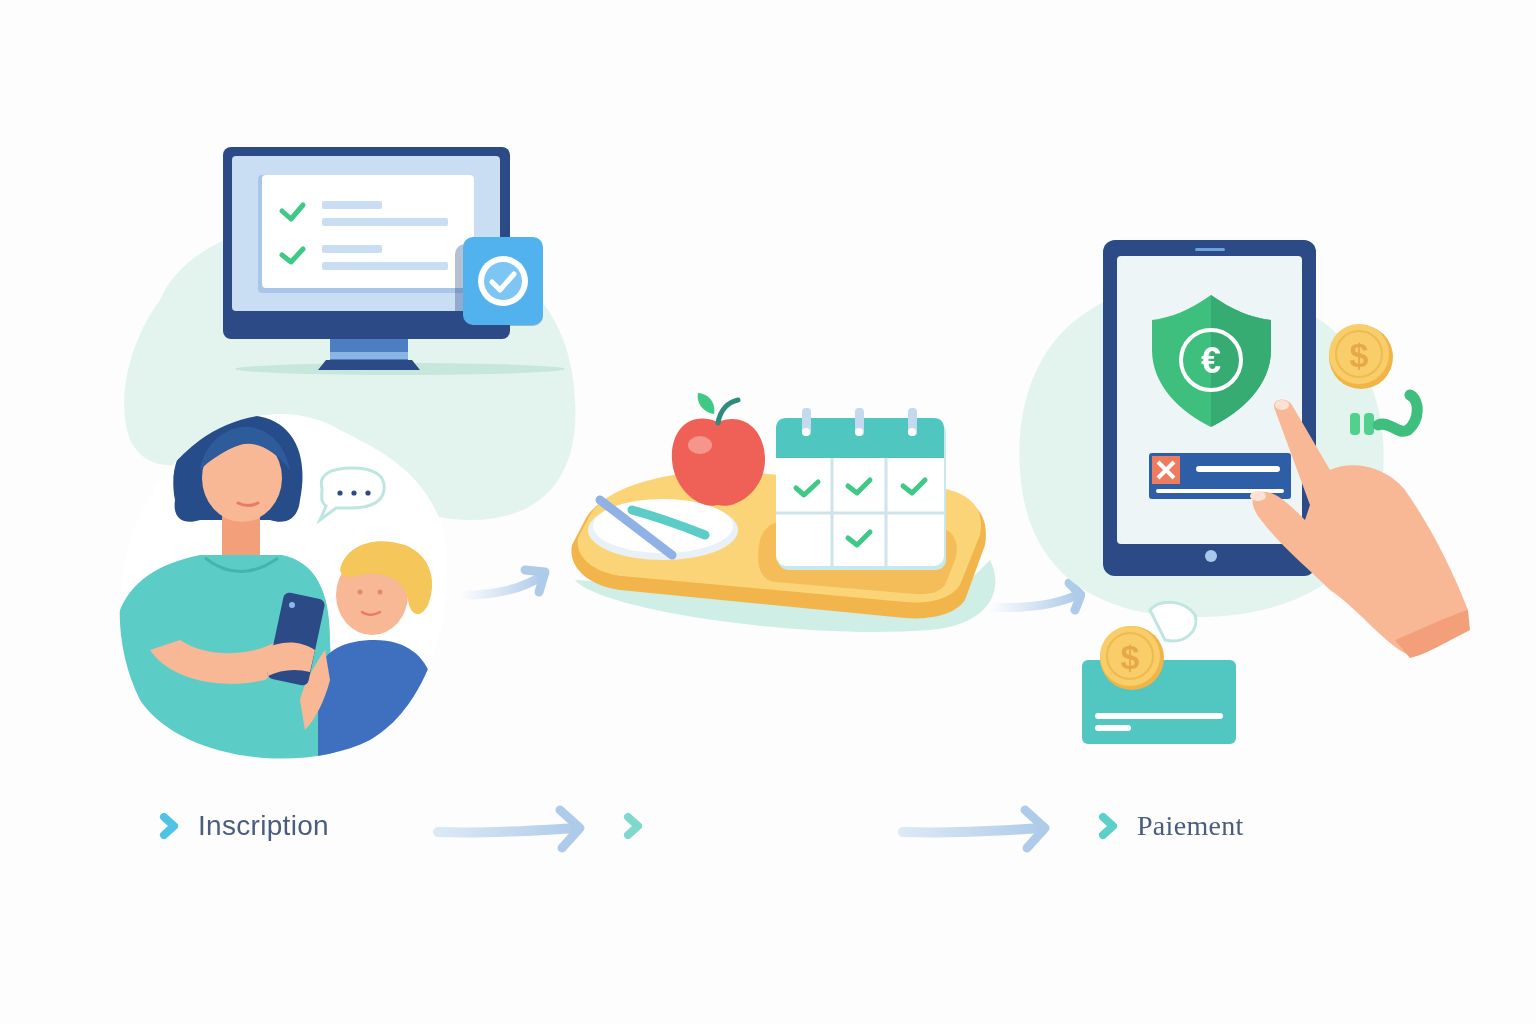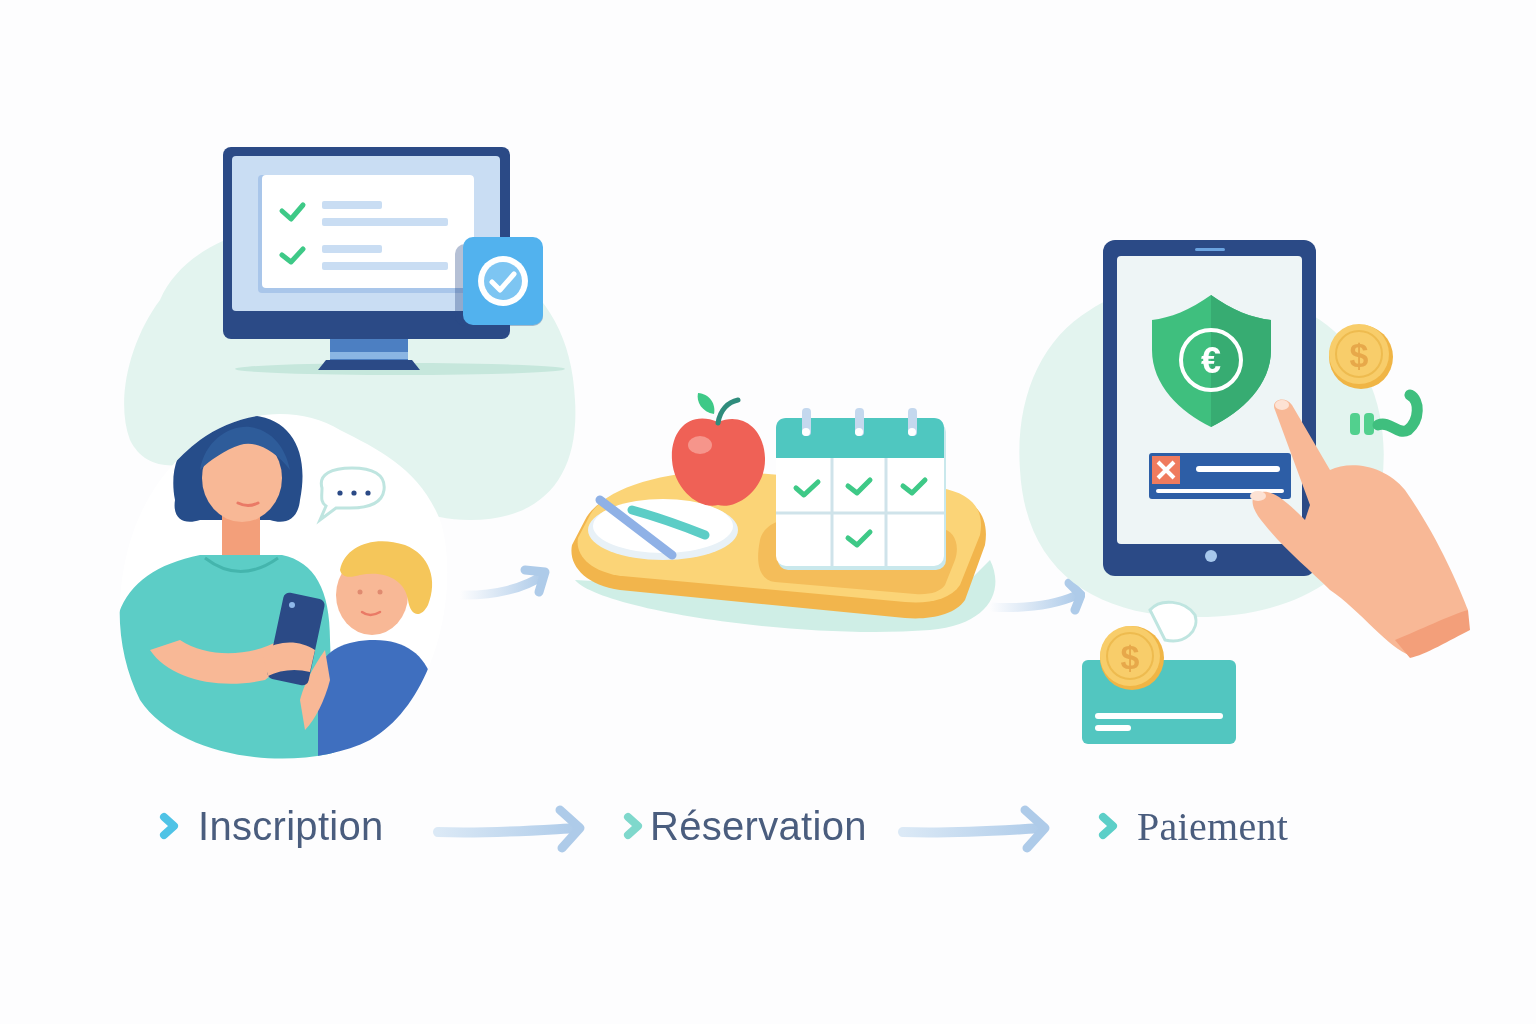--- a/index.html
+++ b/index.html
@@ -11,21 +11,21 @@
     }
     .stage { position: absolute; inset: 0; }
     .abs { position: absolute; }
     svg { display: block; }
 
     .step-label {
       position: absolute;
       display: flex; align-items: center;
       top: 800px; height: 52px;
       color: #4a5d7e;
-      font-size: 40px;
+      font-size: 28px;
       letter-spacing: 0.3px;
     }
     .step-label .chev { width: 22px; height: 30px; margin-right: 18px; }
     .step-label .txt { white-space: nowrap; }
   </style>
 </head>
 <body>
 
 <div class="stage">
 
@@ -260,21 +260,20 @@
       </defs>
       <path d="M8 30 C 60 32, 110 28, 148 26" stroke="url(#arrG3)" stroke-width="10" fill="none" stroke-linecap="round"></path>
       <path d="M130 8 L 150 26 L 132 46" stroke="#aecbe9" stroke-width="9" fill="none" stroke-linecap="round" stroke-linejoin="round"></path>
     </svg>
   </div>
 
   <div class="step-label" style="left:622px;">
     <svg class="chev" viewBox="0 0 22 30" style="margin-right:6px;">
       <path d="M6 6 L 16 15 L 6 24" stroke="#7fd8cc" stroke-width="8" fill="none" stroke-linecap="round" stroke-linejoin="round"></path>
     </svg>
-    <span class="txt">Réservation</span>
   </div>
 
   <div class="abs" style="left:895px;top:802px;width:160px;height:55px;">
     <svg width="160" height="55" viewBox="0 0 160 55">
       <defs>
         <linearGradient id="arrG4" x1="0" x2="1" y1="0" y2="0">
           <stop offset="0" stop-color="#dbe9f6"></stop>
           <stop offset="1" stop-color="#aecbe9"></stop>
         </linearGradient>
       </defs>

